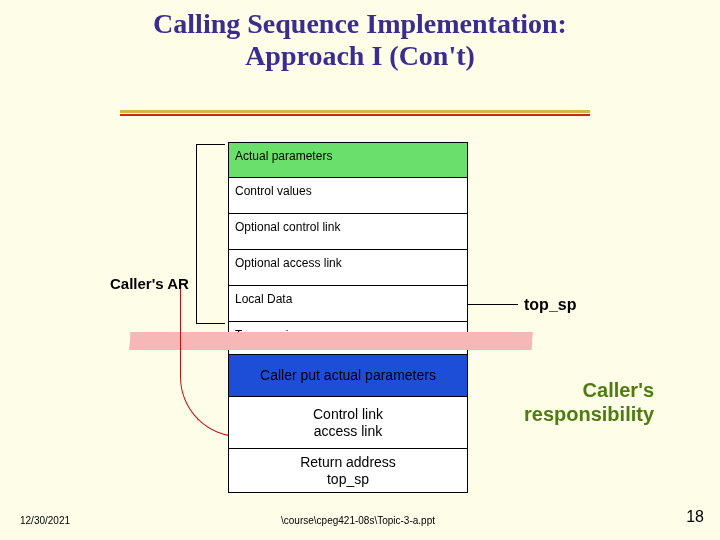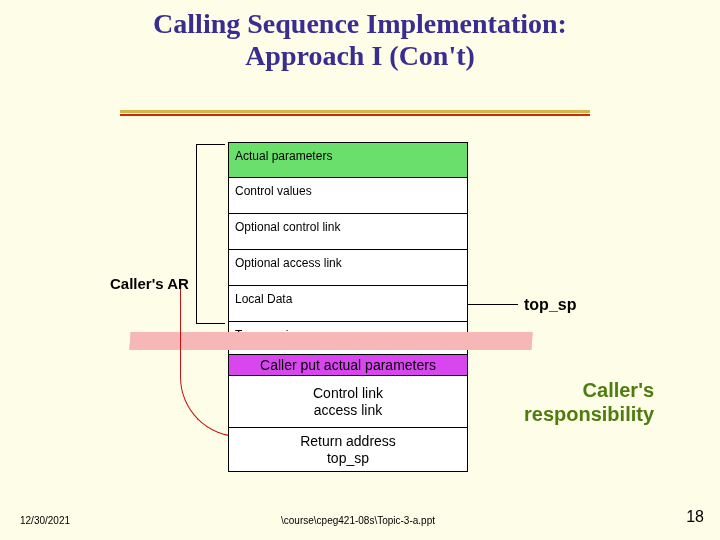--- a/index.html
+++ b/index.html
@@ -80,21 +80,21 @@
     border-top: none;
     text-align: center;
     font-size: 14px;
     color: #000;
     background: #fff;
     display: flex;
     flex-direction: column;
     justify-content: center;
     line-height: 1.15;
   }
-  .row2.first { border-top: 1.5px solid #000; height: 22px; background: #d946ef; text-align: center;}
+  .row2.first { border-top: 1.5px solid #000; height: 43px; background: #1d4ed8; text-align: center;}
   .row2.h2 { height: 52px; }
   .row2.h3 { height: 44px; }
 
   
   .callers-ar {
     position: absolute;
     left: 110px;
     top: 275px;
     font-weight: bold;
     font-size: 15px;

